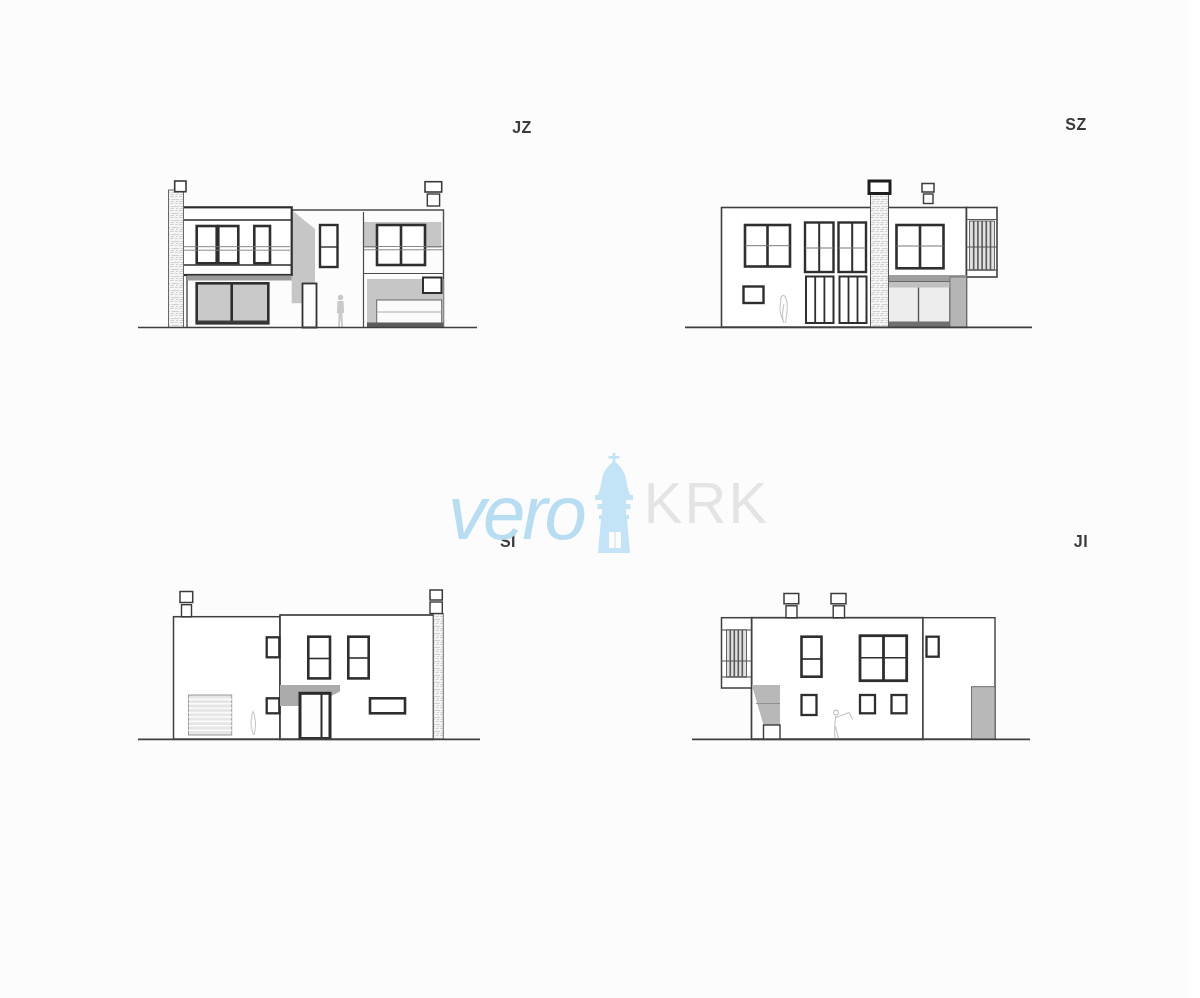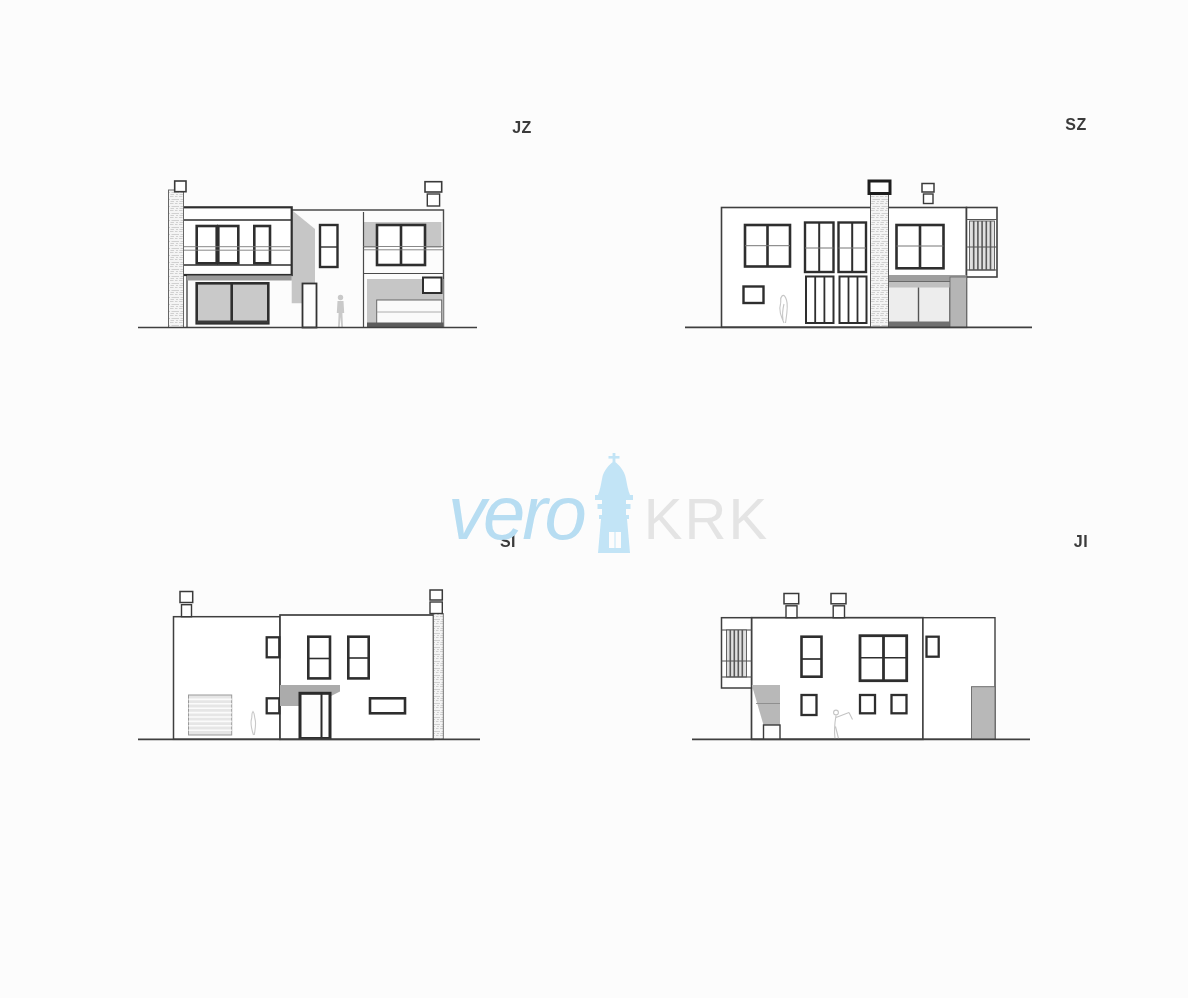--- a/index.html
+++ b/index.html
@@ -16,21 +16,21 @@
   .watermark{
     position:absolute;left:448px;top:445px;height:112px;
     display:flex;align-items:flex-end;pointer-events:none;
   }
   .wm-vero{
     font-family:"Liberation Sans",sans-serif;font-size:76px;font-weight:400;
     color:#b7ddf2;letter-spacing:-3px;line-height:1;margin-bottom:6px;font-style:italic;
   }
   .wm-krk{
     font-family:"Liberation Sans",sans-serif;font-size:58px;font-weight:400;
-    color:#e4e4e4;letter-spacing:2px;line-height:1;margin-bottom:9px;
+    color:#e4e4e4;letter-spacing:2px;line-height:1;margin-bottom:25px;
   }
   .wm-tower{margin:0 4px 0 6px;}
   svg{display:block;}
 </style>
 </head>
 <body>
 
 <div id="canvas">
 
   <div class="dir-label" style="left:502px;top:119px;">JZ</div>

